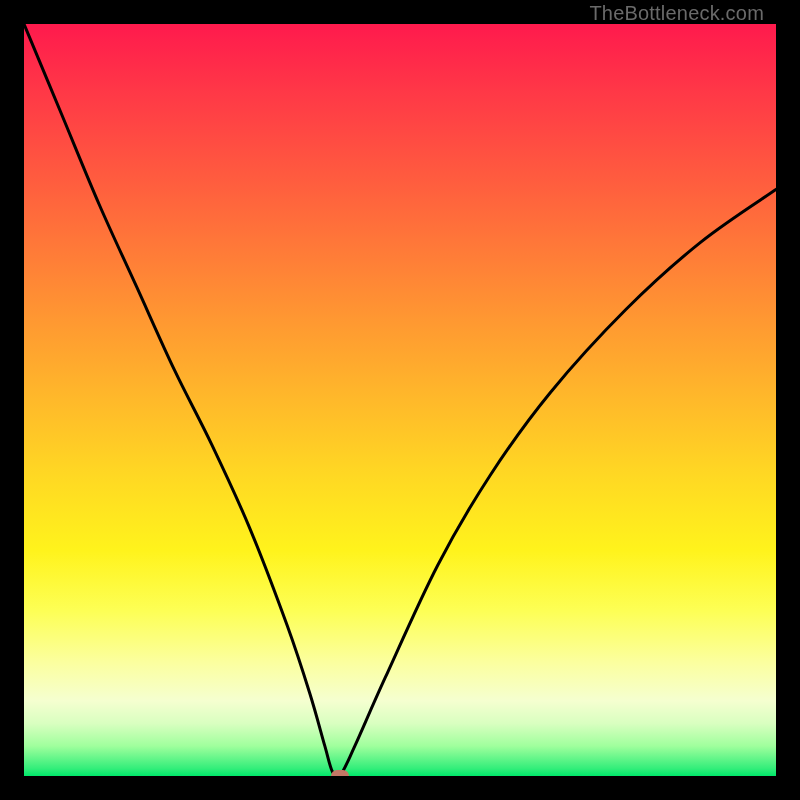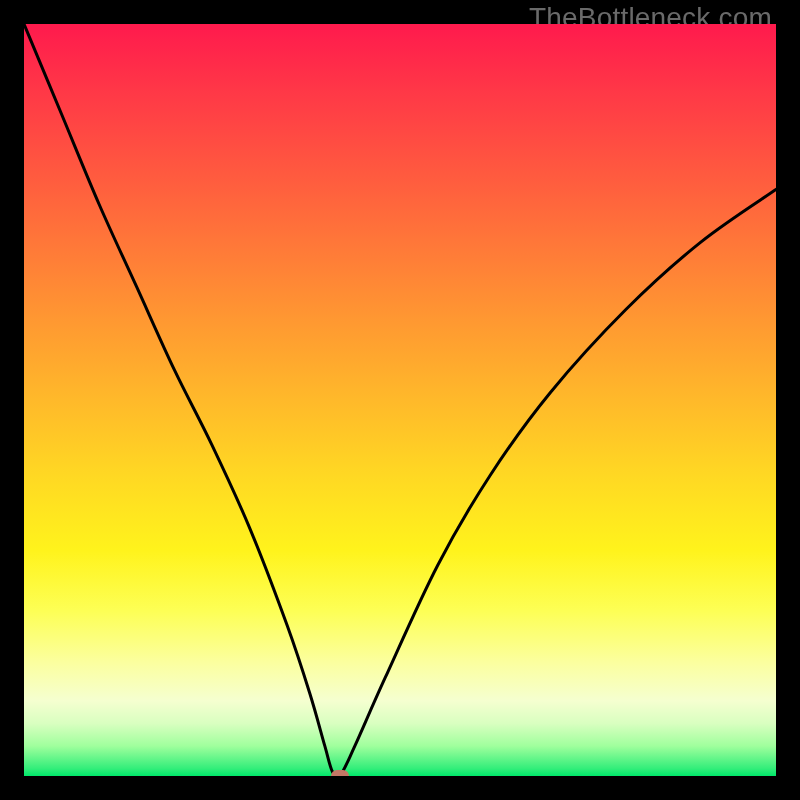--- a/index.html
+++ b/index.html
@@ -47,23 +47,23 @@
     position: absolute;
     width: 18px;
     height: 12px;
     border-radius: 6px;
     background: #c47766;
     transform: translate(-50%, -50%);
   }
   .watermark {
     position: absolute;
     top: 2px;
-    right: 28px;
+    right: 36px;
     font-family: Arial, Helvetica, sans-serif;
-    font-size: 28px;
+    font-size: 20px;
     letter-spacing: 0.2px;
     color: #6a6a6a;
     user-select: none;
   }
 </style>
 </head>
 <body>
 
 <div class="outer">
   <div class="watermark">TheBottleneck.com</div>

